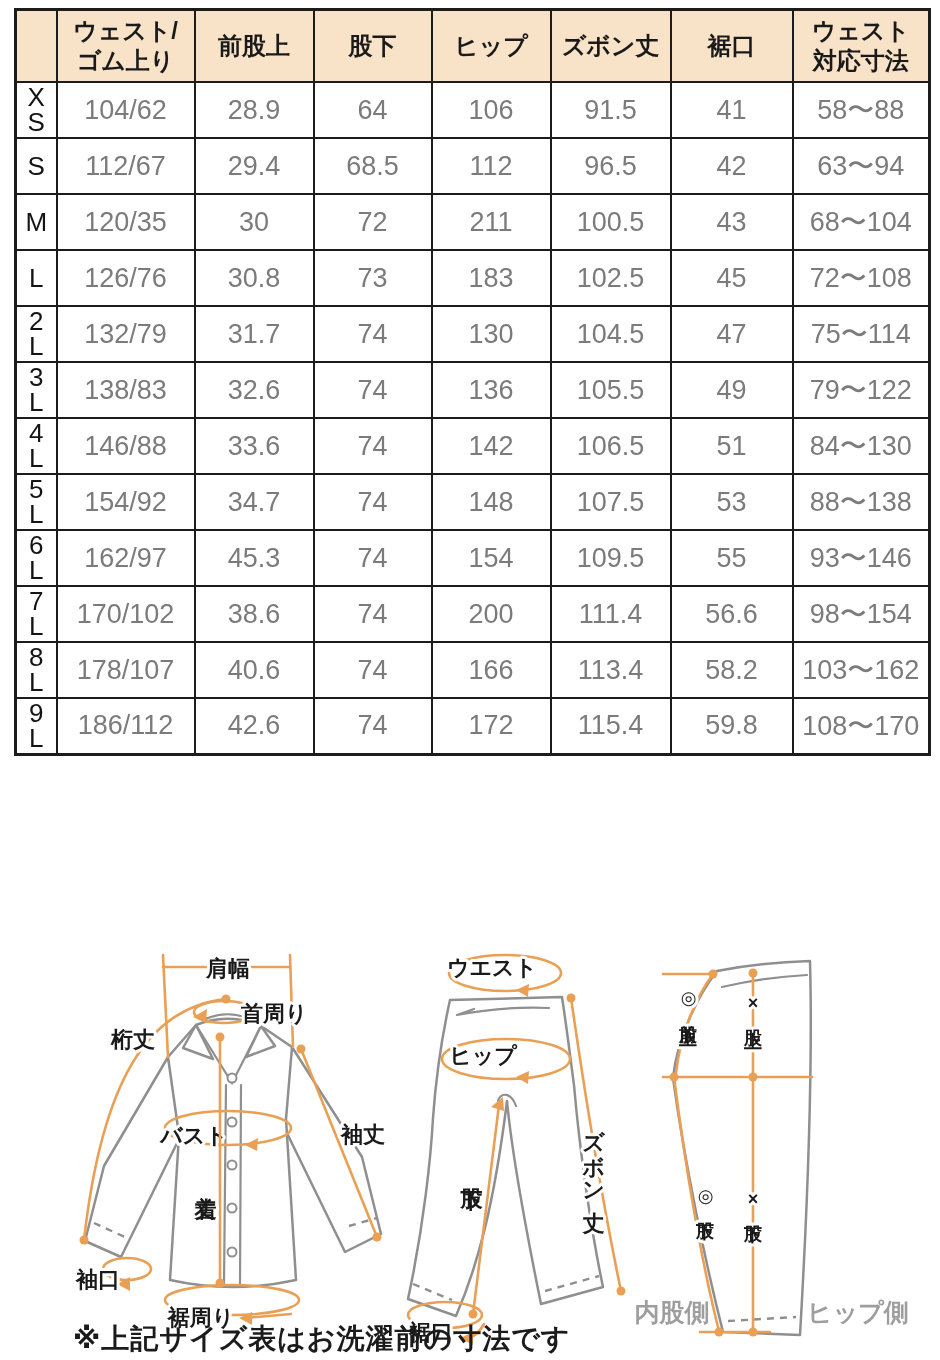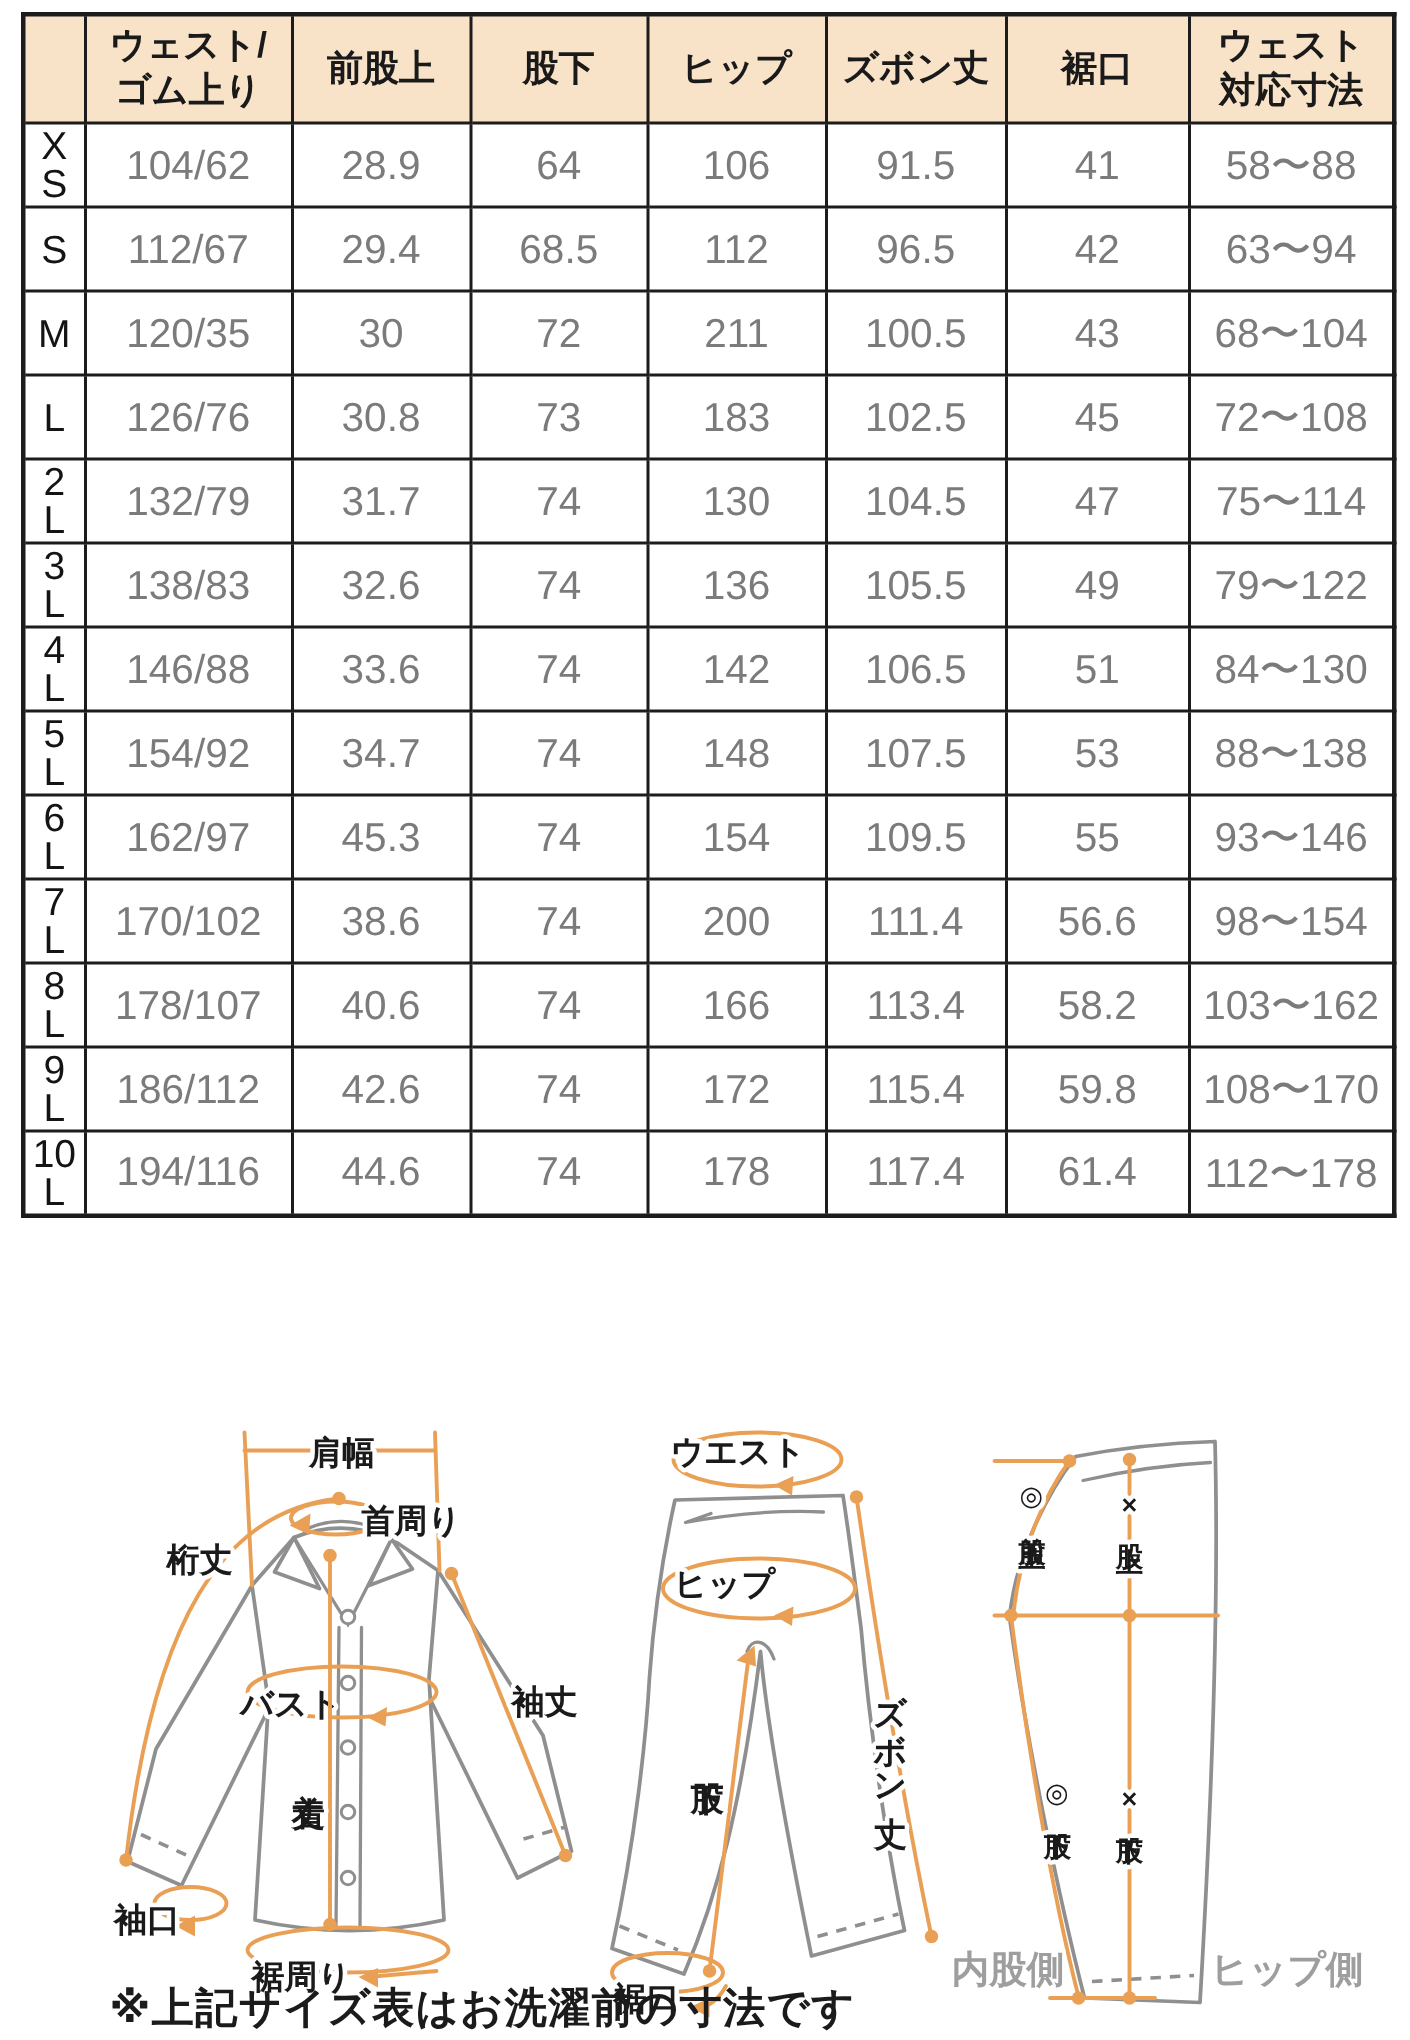--- a/index.html
+++ b/index.html
@@ -206,31 +206,20 @@
         <th>9
 L</th>
         <td>186/112</td>
         <td>42.6</td>
         <td>74</td>
         <td>172</td>
         <td>115.4</td>
         <td>59.8</td>
         <td>108〜170</td>
       </tr>
-      <tr>
-        <th>10
-L</th>
-        <td>194/116</td>
-        <td>44.6</td>
-        <td>74</td>
-        <td>178</td>
-        <td>117.4</td>
-        <td>61.4</td>
-        <td>112〜178</td>
-      </tr>
     </tbody>
 </table>
 
 <svg class="diagrams" width="940" height="425" viewBox="0 0 940 425">
 
   <g>
 
     <path class="outline" d="M168,122 L104,231 L85,306 L121,322 L183,196 Z"></path>
     <path class="outline" d="M292,112 L362,222 L381,299 L345,317 L282,188 Z"></path>
 

